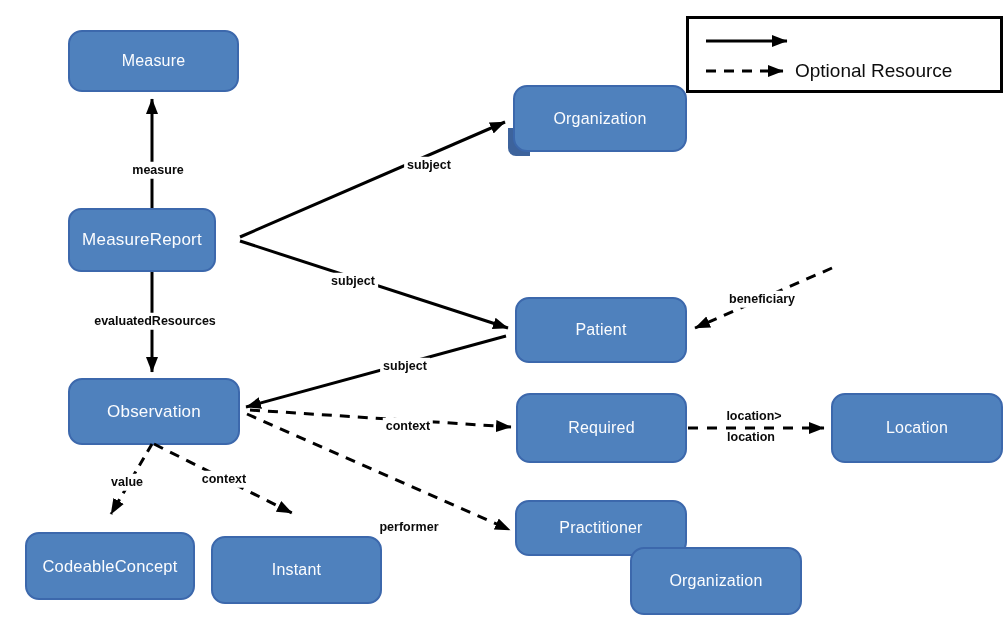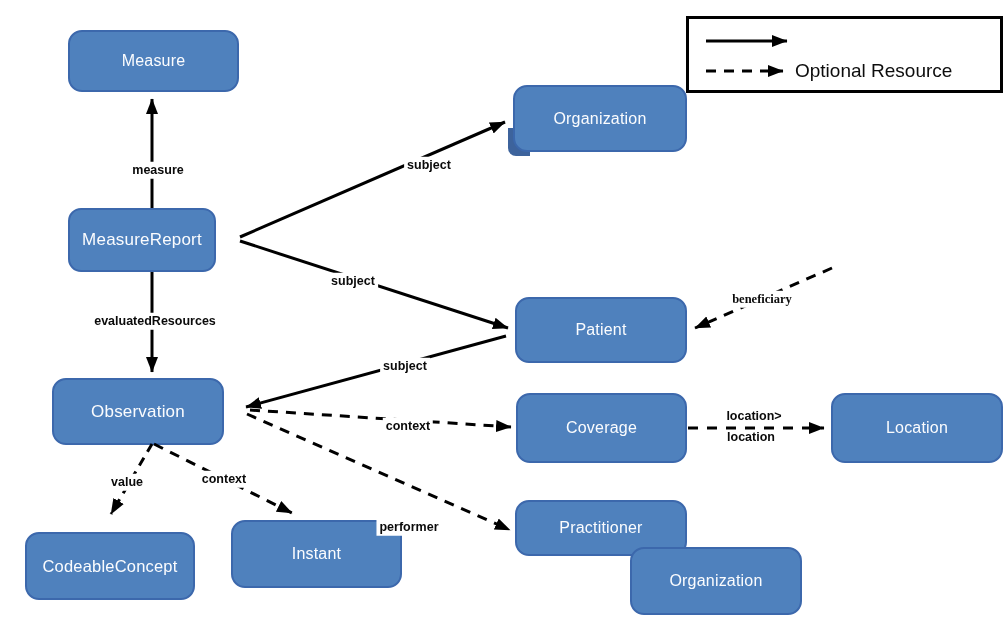--- a/index.html
+++ b/index.html
@@ -34,32 +34,32 @@
 </style>
 </head>
 <body>
 
 <div id="stage">
 
   <div class="node" style="left:68px; top:30px; width:171px; height:62px;">Measure</div>
 
   <div class="node" style="left:68px; top:208px; width:148px; height:64px; font-size:17px;border-radius:13px;">MeasureReport</div>
 
-  <div class="node" style="left:52px; top:378px; width:172px; height:67px; font-size:17px;">Observation</div>
+  <div class="node" style="left:68px; top:378px; width:172px; height:67px; font-size:17px;">Observation</div>
 
   <div class="node" style="left:25px; top:520px; width:170px; height:68px; font-size:16.5px;margin-top:12px;">CodeableConcept</div>
 
-  <div class="node" style="left:211px; top:520px; width:171px; height:68px;margin-left:20px;">Instant</div>
+  <div class="node" style="left:211px; top:536px; width:171px; height:68px;">Instant</div>
 
   <div class="node-shadow" style="left:508px; top:128px; width:22px; height:28px;"></div>
   <div class="node" style="left:513px; top:85px; width:174px; height:67px;">Organization</div>
 
   <div class="node" style="left:515px; top:297px; width:172px; height:66px;">Patient</div>
 
-  <div class="node" style="left:516px; top:393px; width:171px; height:70px;">Coverage</div>
+  <div class="node" style="left:516px; top:393px; width:171px; height:70px;">Required</div>
 
   <div class="node" style="left:515px; top:500px; width:172px; height:56px;">Practitioner</div>
 
   <div class="node" style="left:630px; top:547px; width:172px; height:68px;">Organization</div>
 
 
   <div class="node" style="left:831px; top:393px; width:172px; height:70px;">Location</div>
 
   <div class="legend-box"></div>
   <span class="legend-text" style="left:795px; top:71px;">Optional Resource</span>
@@ -90,17 +90,17 @@
 
   <span class="edge-label" style="left:158px; top:170px;">measure</span>
   <span class="edge-label" style="left:155px; top:321px;">evaluatedResources</span>
   <span class="edge-label" style="left:429px; top:165px;">subject</span>
   <span class="edge-label" style="left:353px; top:281px;">subject</span>
   <span class="edge-label" style="left:405px; top:366px;">subject</span>
   <span class="edge-label" style="left:408px; top:426px;text-align:right;">context</span>
   <span class="edge-label" style="left:409px; top:487px;margin-top:40px;">performer</span>
   <span class="edge-label" style="left:127px; top:482px;text-align:center;">value</span>
   <span class="edge-label" style="left:224px; top:479px;">context</span>
-  <span class="edge-label" style="left:762px; top:299px;font-family:Liberation Serif, serif;">beneficiary</span>
+  <span class="edge-label" style="left:762px; top:299px;">beneficiary</span>
   <span class="edge-label nobg" style="left:754px; top:416px;">location&gt;</span>
   <span class="edge-label nobg" style="left:751px; top:437px;">location</span>
 
 </div>
 
 </body></html>

